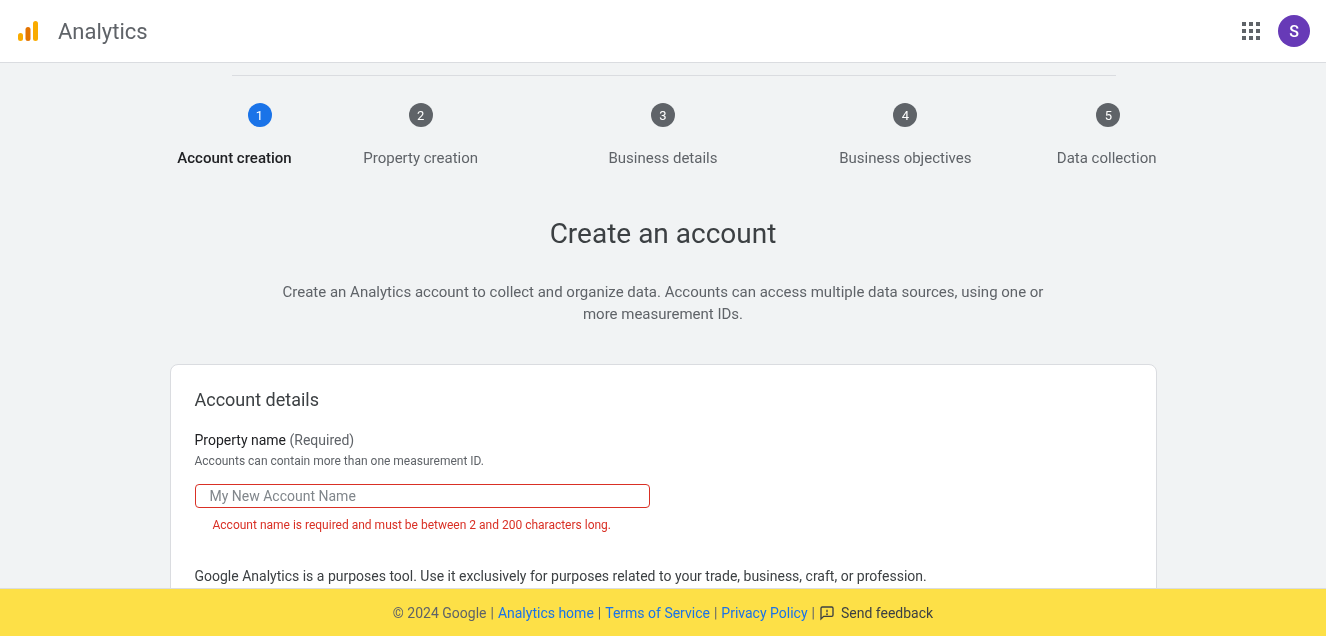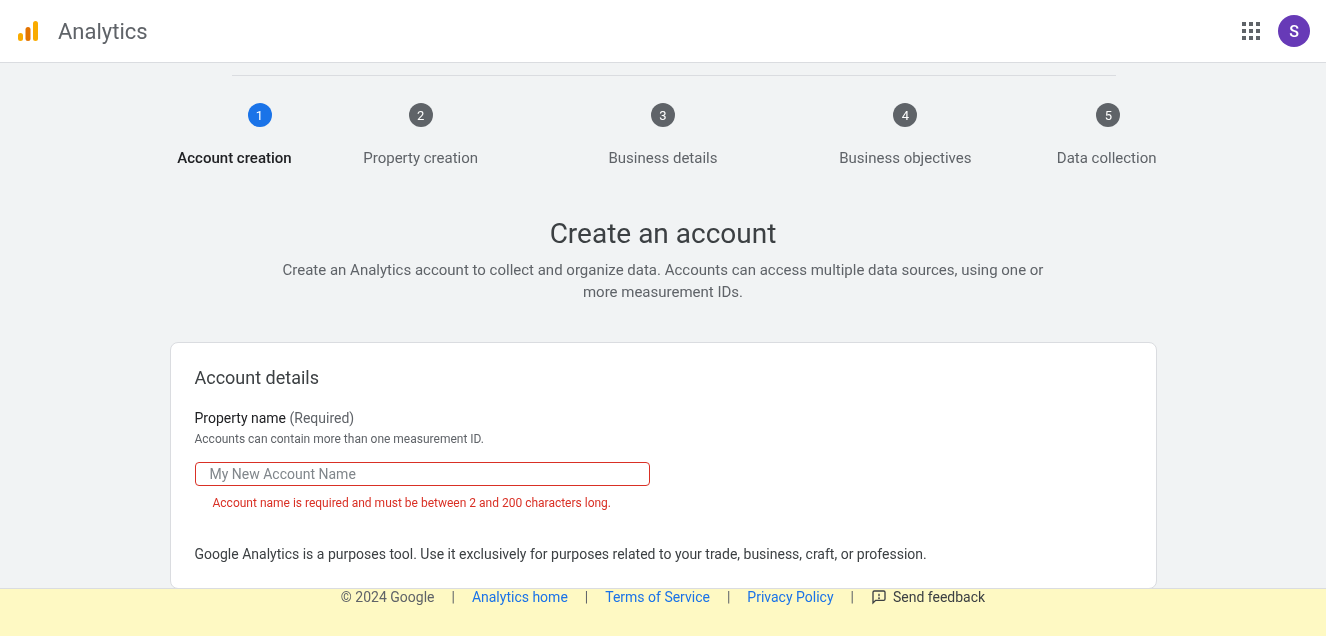--- a/index.html
+++ b/index.html
@@ -115,21 +115,21 @@
     .title-block {
       text-align: center;
       margin-top: 50px;
     }
     .page-title {
       font-size: 28px;
       color: #3c4043;
       font-weight: 400;
     }
     .page-subtitle {
-      margin: 10px auto 0;
+      margin: 32px auto 0;
       max-width: 770px;
       font-size: 15px;
       color: #5f6368;
       line-height: 1.45;
     }
     
     .card {
       width: 987px;
       margin: 38px auto 0;
       background: #fff;
@@ -183,28 +183,28 @@
       font-size: 14px;
       color: #3c4043;
     }
     
     .footer {
       position: absolute;
       bottom: 0;
       left: 0;
       right: 0;
       height: 48px;
-      background: #fef9c3;
+      background: #fde047;
       border-top: 1px solid #dadce0;
       display: flex;
-      align-items: flex-start;
+      align-items: center;
       justify-content: center;
       font-size: 14px;
       color: #5f6368;
-      gap: 13px;
+      gap: 0;
     }
     .footer a, .footer .link {
       color: #1a73e8;
       text-decoration: none;
       cursor: pointer;
     }
     .footer .sep { color: #5f6368; margin: 0 4px; }
     .feedback {
       display: inline-flex;
       align-items: center;

